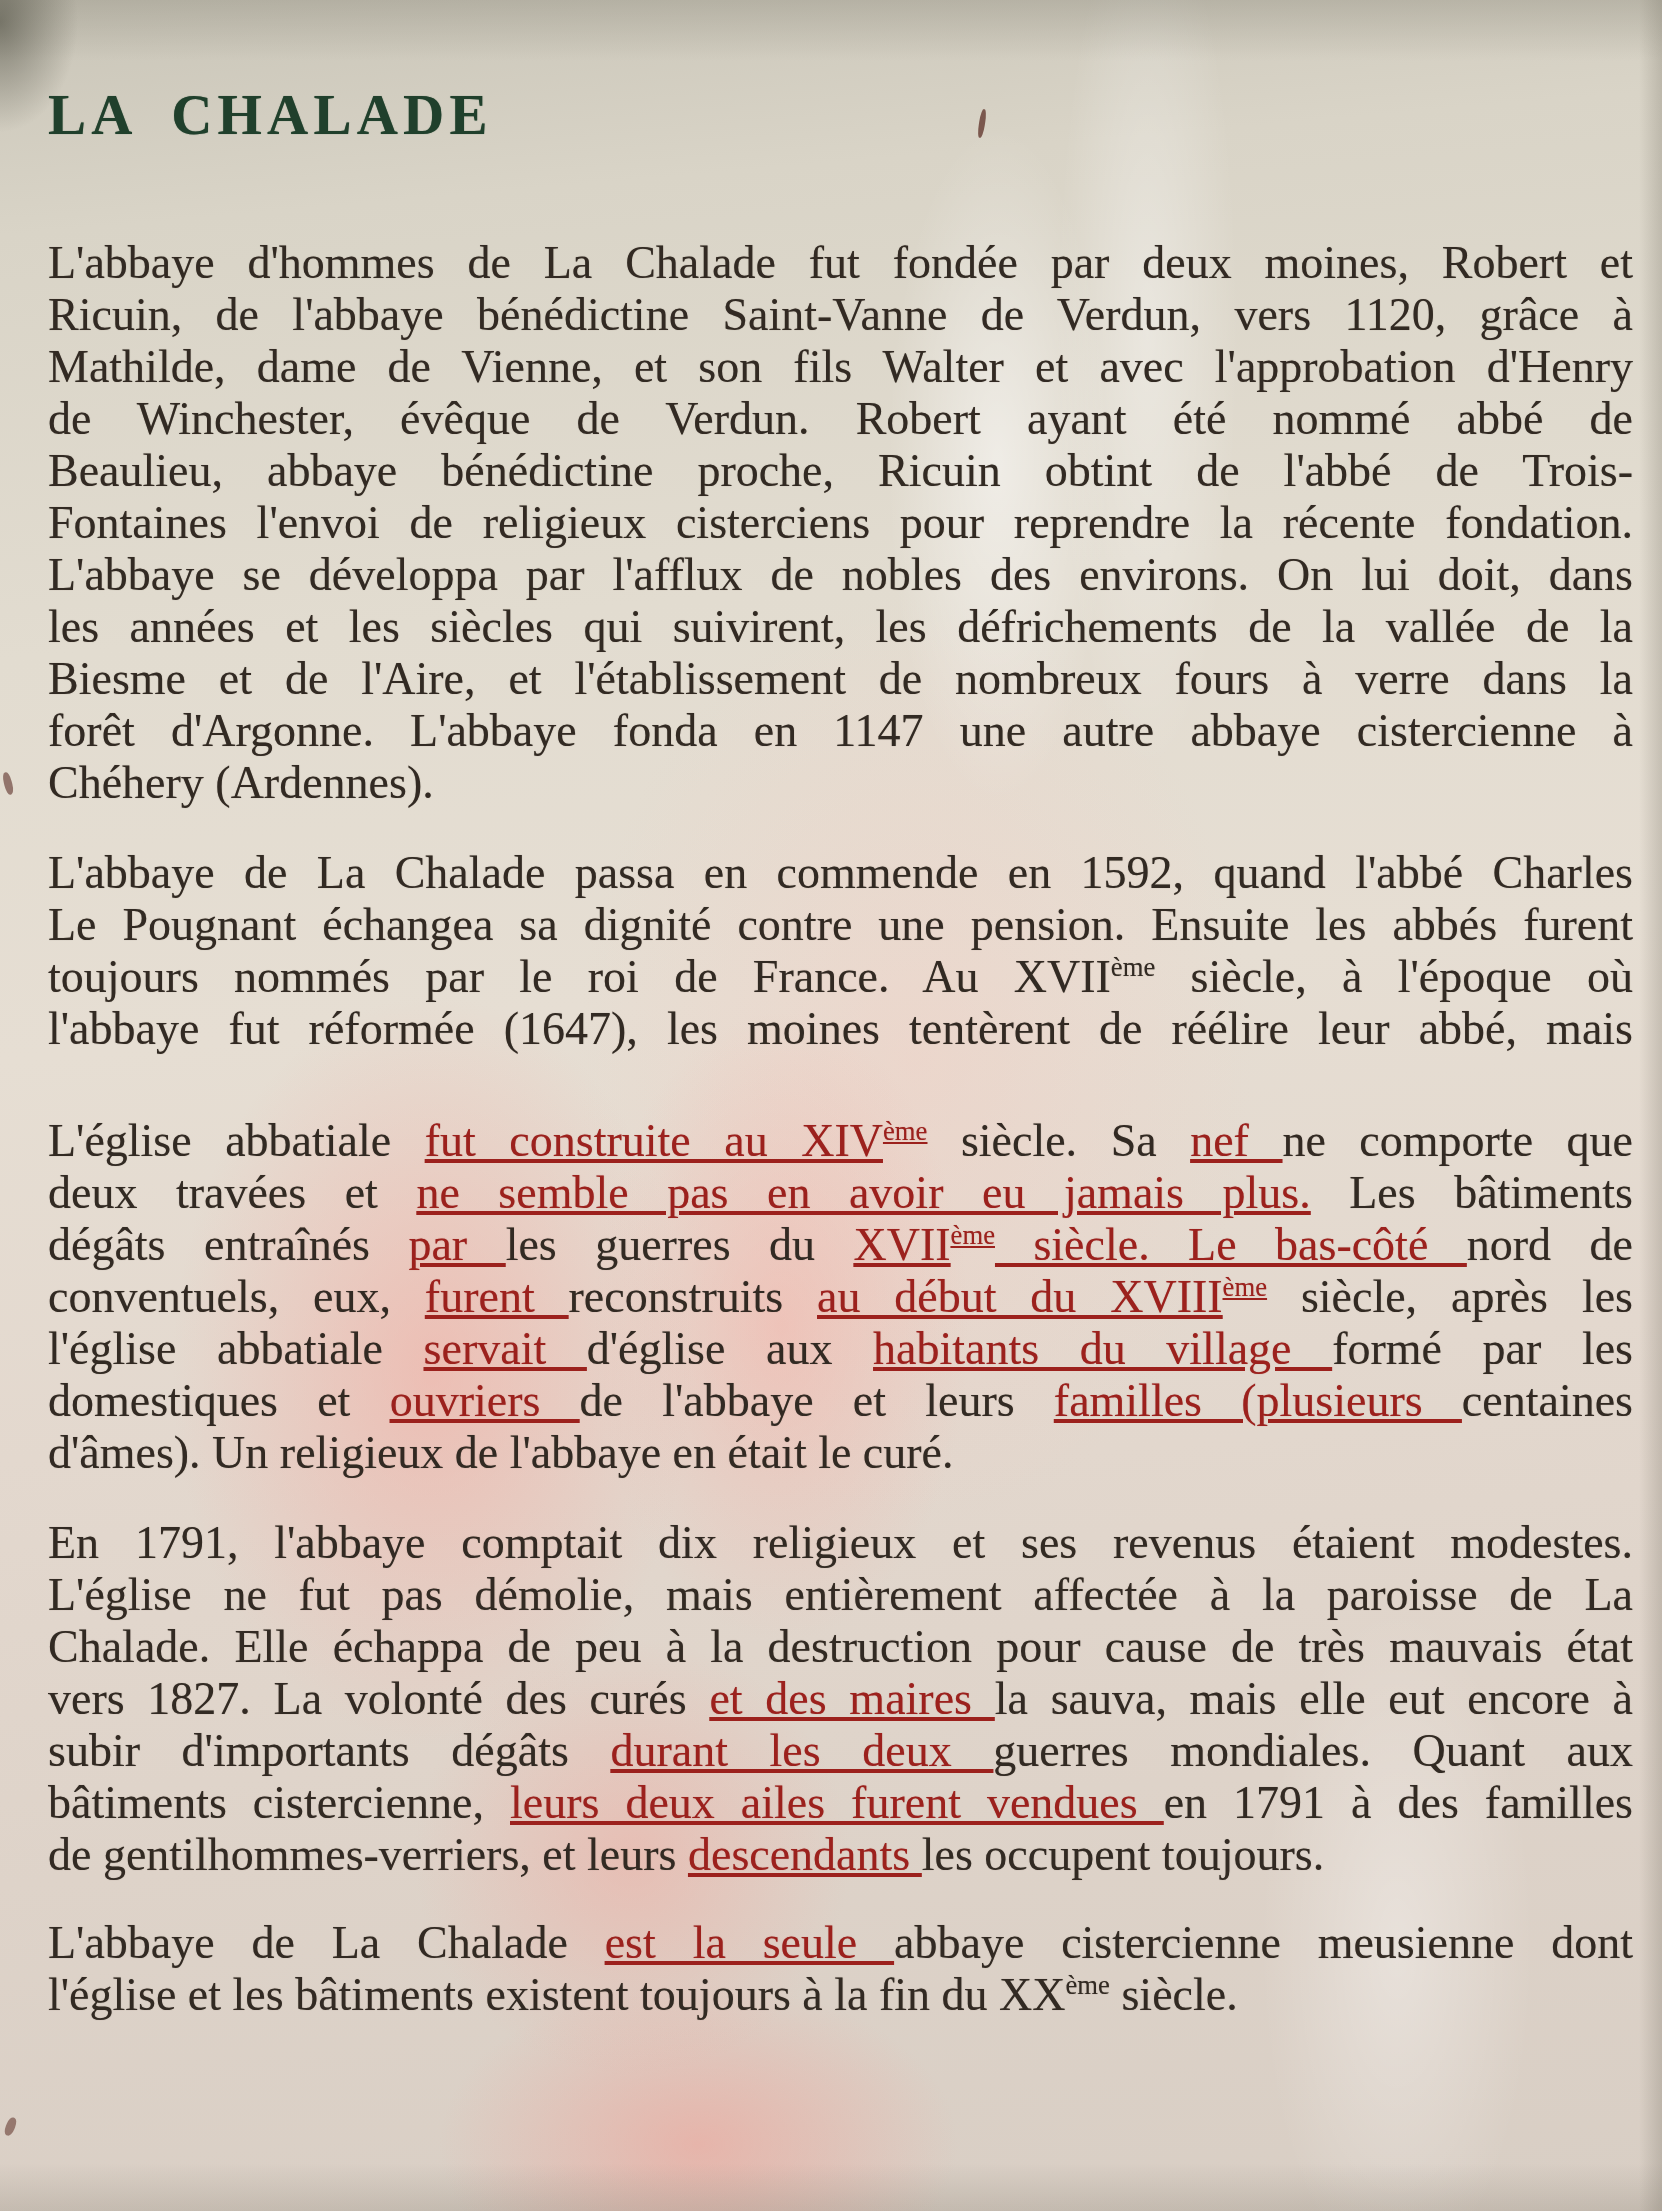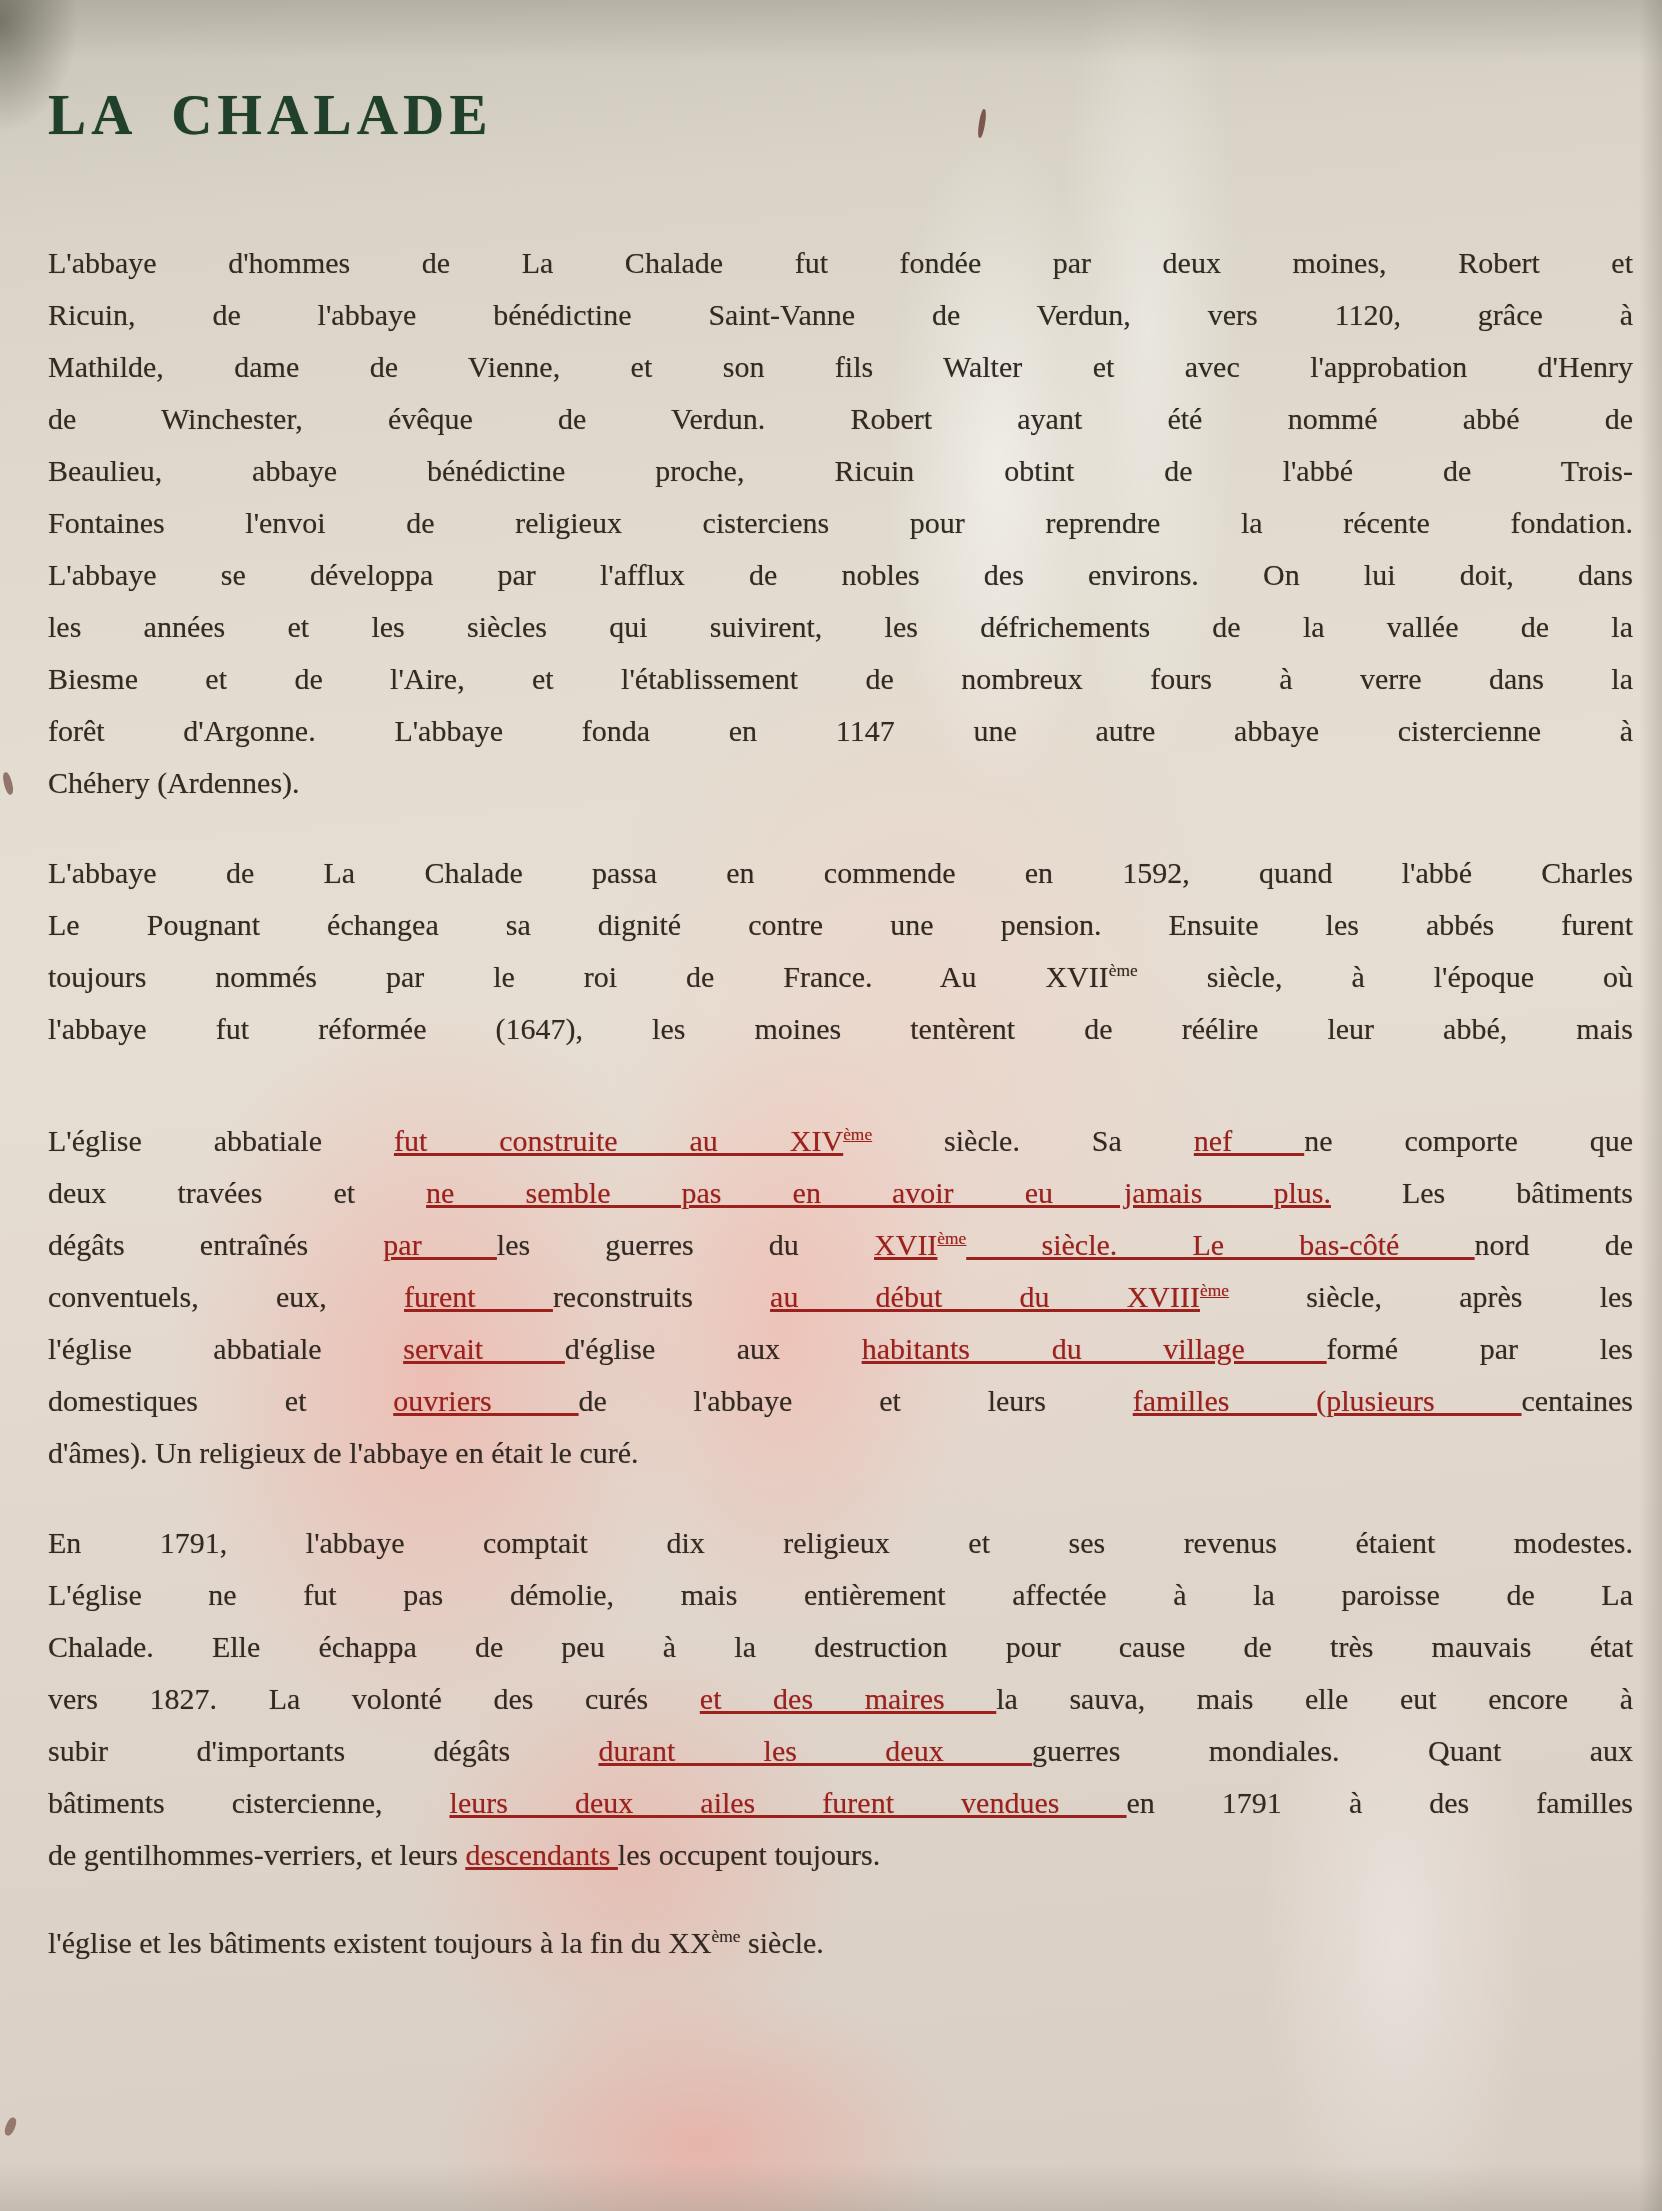--- a/index.html
+++ b/index.html
@@ -27,21 +27,21 @@
       linear-gradient(175deg, #c9c5b8 0%, #d9d4c7 10%, #e2dcd0 28%, #e6deD3 45%, #e3d8ce 62%, #ded3c9 80%, #d8cec4 100%);
   }
   .title{
     margin:0 0 90px 0;
     text-align:left;
     font-size:57px;font-weight:bold;
     letter-spacing:5.2px;word-spacing:17.3px;
     color:var(--title,#20402c);
     text-shadow:0 0 0.9px rgba(32,64,44,0.6);
   }
-  .doc-body{font-size:30px;line-height:52px;}
+  .doc-body{font-size:46px;line-height:52px;}
   .paragraph{margin:0 0 38px 0;}
   .paragraph.p2{margin-bottom:60px;}
   .paragraph.p4{margin-bottom:36px;}
   .line{
     text-align:justify;text-align-last:justify;
     white-space:normal;
   }
   .line.last{text-align-last:left;}
   .seg{text-shadow:0 0 0.9px rgba(60,48,36,0.45);}
   .seg.ink{color:var(--ink,#322a23);}
@@ -89,20 +89,21 @@
       <div class="paragraph p4">
         <div class="line"><span class="seg ink">En 1791, l'abbaye comptait dix religieux et ses revenus étaient modestes.</span></div>
         <div class="line"><span class="seg ink">L'église ne fut pas démolie, mais entièrement affectée à la paroisse de La</span></div>
         <div class="line"><span class="seg ink">Chalade. Elle échappa de peu à la destruction pour cause de très mauvais état</span></div>
         <div class="line"><span class="seg ink">vers 1827. La volonté des curés </span><span class="seg red">et des maires </span><span class="seg ink">la sauva, mais elle eut encore à</span></div>
         <div class="line"><span class="seg ink">subir d'importants dégâts </span><span class="seg red">durant les deux </span><span class="seg ink">guerres mondiales. Quant aux</span></div>
         <div class="line"><span class="seg ink">bâtiments cistercienne, </span><span class="seg red">leurs deux ailes furent vendues </span><span class="seg ink">en 1791 à des familles</span></div>
         <div class="line last"><span class="seg ink">de gentilhommes-verriers, et leurs </span><span class="seg red">descendants </span><span class="seg ink">les occupent toujours.</span></div>
       </div>
       <div class="paragraph p5">
+        <div class="line"><span class="seg ink">L'abbaye de La Chalade </span><span class="seg red">est la seule </span><span class="seg ink">abbaye cistercienne meusienne dont</span></div>
         <div class="line last"><span class="seg ink">l'église et les bâtiments existent toujours à la fin du XX</span><sup class="seg ink">ème</sup><span class="seg ink"> siècle.</span></div>
       </div>
     </div>
   <div class="speck s1"></div>
   <div class="speck s2"></div>
   <div class="speck s3"></div>
 </div>
 
 
 </body></html>

